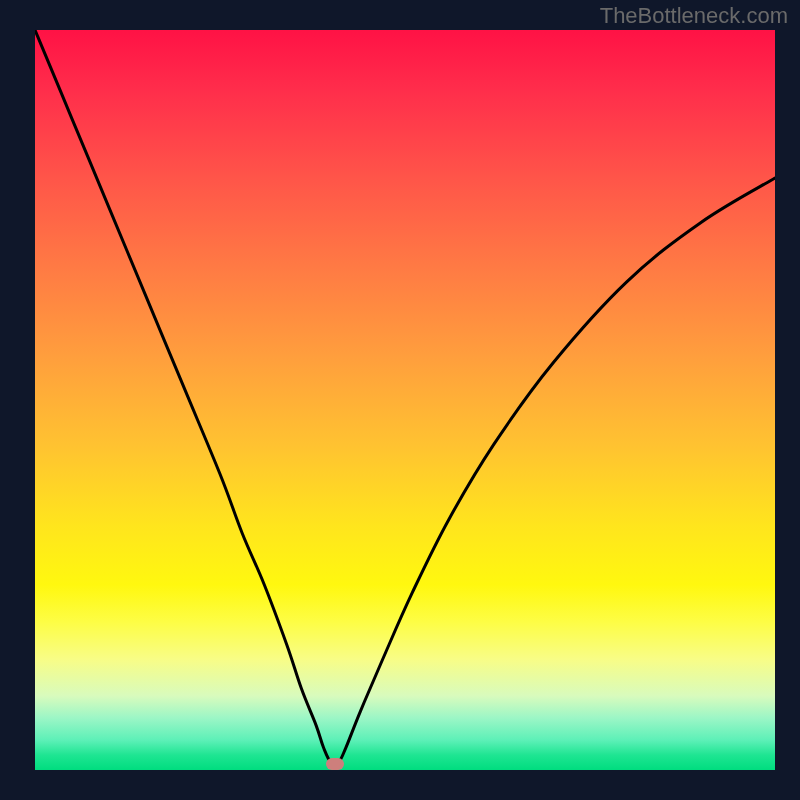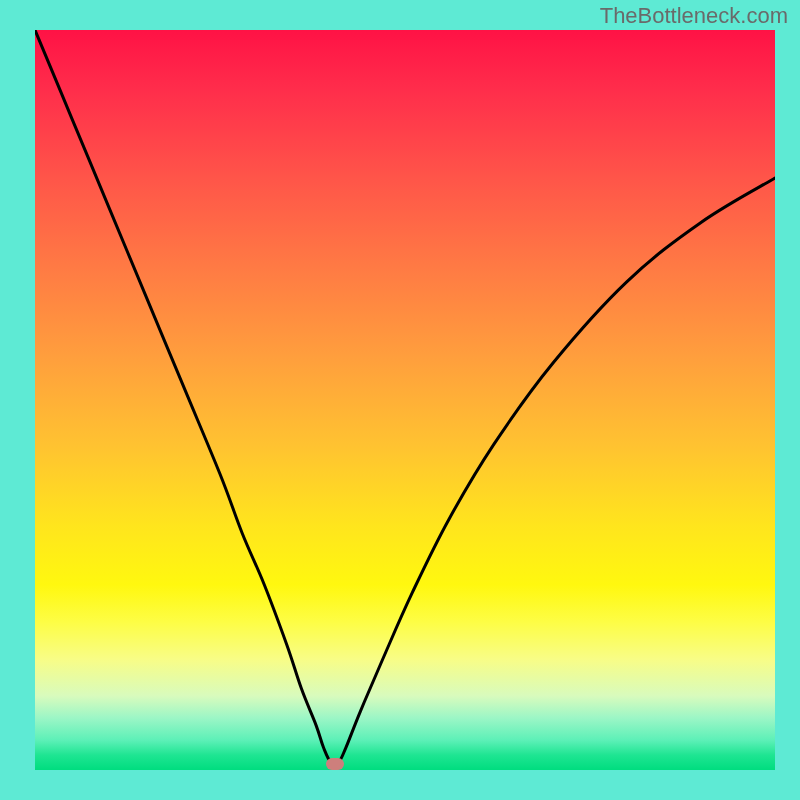--- a/index.html
+++ b/index.html
@@ -7,21 +7,21 @@
     padding: 0;
     width: 800px;
     height: 800px;
     background: #000;
     font-family: Arial, Helvetica, sans-serif;
   }
   .frame {
     position: relative;
     width: 800px;
     height: 800px;
-    background: #5eead4;
+    background: #0f172a;
   }
   .attribution {
     position: absolute;
     top: 3px;
     right: 12px;
     color: #6a6a6a;
     font-size: 22px;
     font-weight: 500;
     letter-spacing: 0px;
     z-index: 20;

